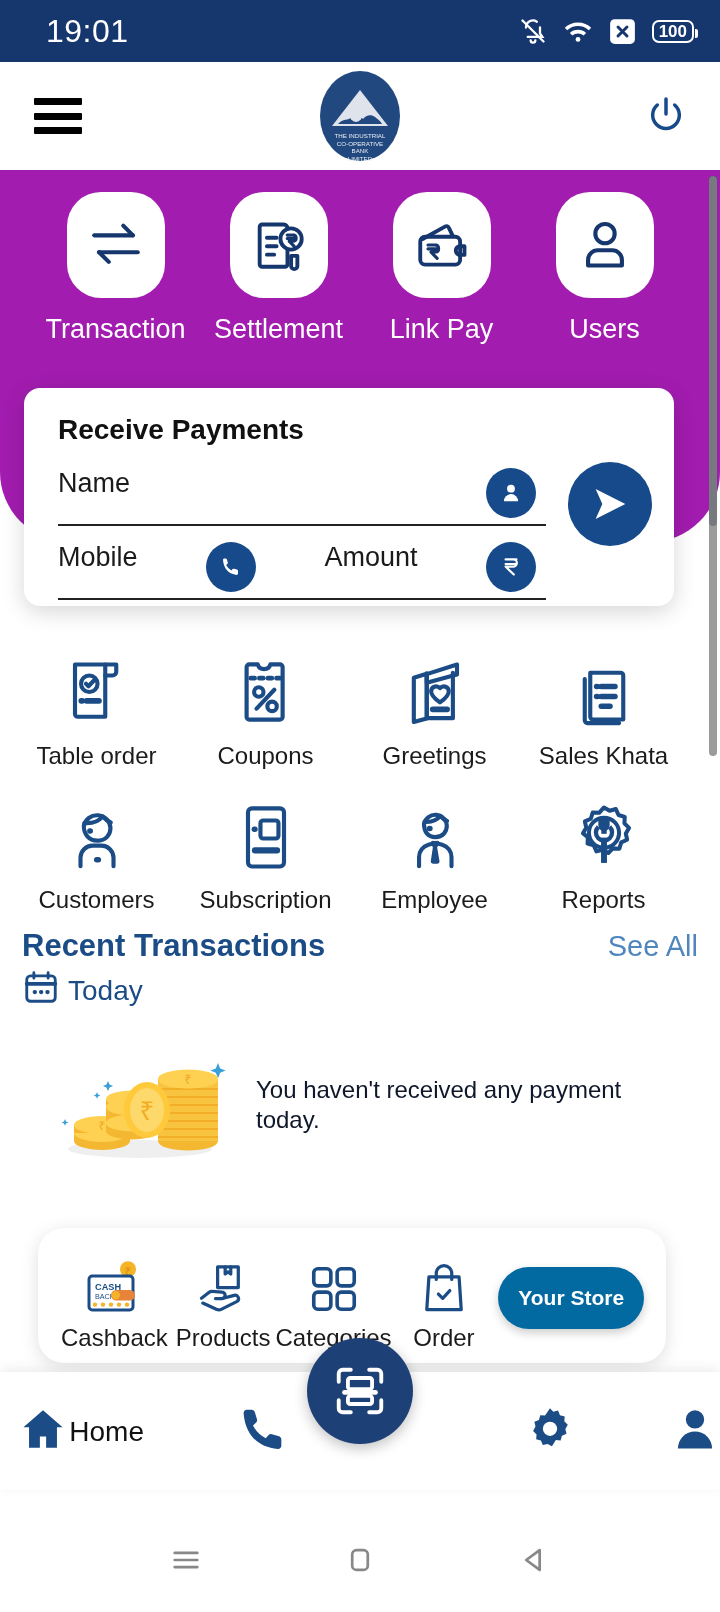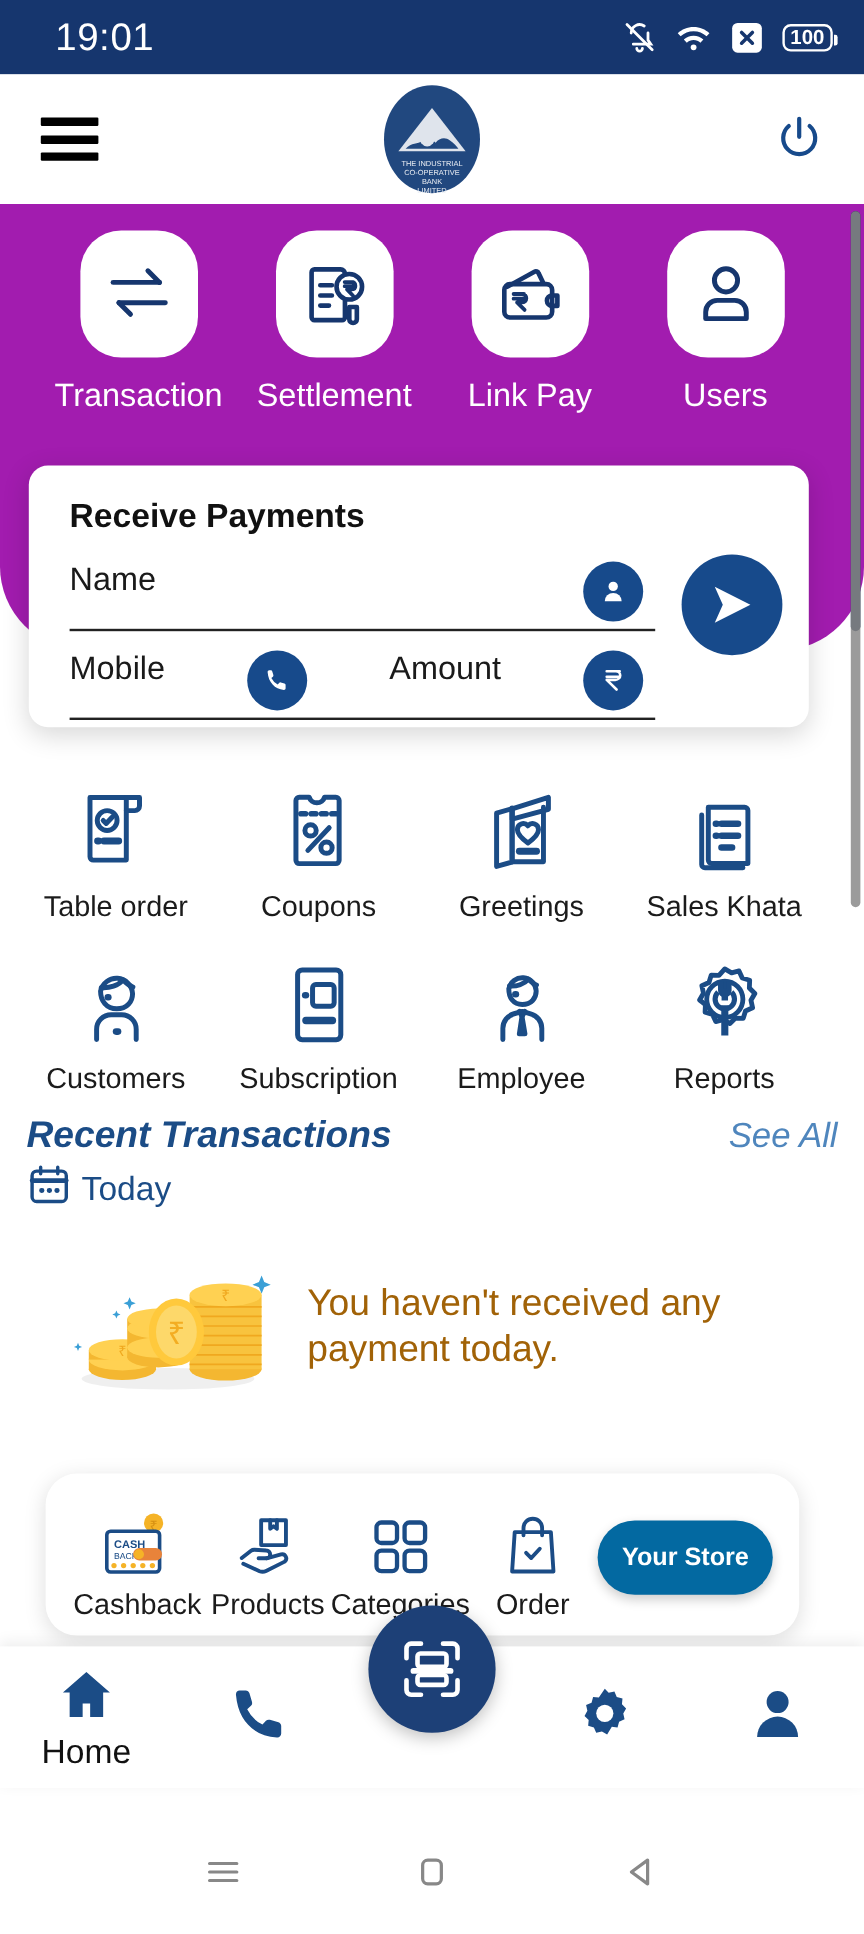--- a/index.html
+++ b/index.html
@@ -87,28 +87,28 @@
   .services {
     position:absolute; top:648px; left:0; width:700px;
     display:grid; grid-template-columns:repeat(4,1fr); row-gap:22px;
     padding:0 12px;
   }
   .svc { display:flex; flex-direction:column; align-items:center; cursor:pointer; }
   .svc-ic { height:88px; display:flex; align-items:center; justify-content:center; }
   .svc-lb { margin-top:6px; font-size:24px; color:#1b1b1b; }
 
   
-  .rt-head { position:absolute; top:928px; left:22px; width:676px; display:flex; align-items:baseline;font-style:italic;}
+  .rt-head { position:absolute; top:928px; left:22px; width:676px; display:flex; align-items:baseline;}
   .rt-title { font-size:31px; font-weight:700; color:#1b4c86; }
   .rt-seeall { margin-left:auto; font-size:29px; color:#4f86bd; cursor:pointer;}
   .rt-today { position:absolute; top:968px; left:22px; display:flex; align-items:center; gap:8px;}
   .rt-today span { font-size:28px; color:#1b4c86; }
 
   .empty { position:absolute; top:1045px; left:0; width:720px; display:flex; align-items:center; padding:0 40px;}
-  .empty-txt { font-size:31px; color:#a16207; line-height:1.22; margin-left:16px; }
+  .empty-txt { font-size:24px; color:#0f172a; line-height:1.22; margin-left:16px; }
 
   
   .store-card {
     position:absolute; top:1228px; left:38px; width:628px; height:135px;
     background:#fff; border-radius:26px;
     box-shadow:0 4px 18px rgba(0,0,0,.13);
     display:flex; align-items:center; padding:14px 22px 0 22px;
   }
   .store-item { width:112px; display:flex; flex-direction:column; align-items:center; cursor:pointer;}
   .store-ic { height:62px; display:flex; align-items:flex-end; justify-content:center;}
@@ -119,21 +119,21 @@
     display:flex; align-items:center; justify-content:center; cursor:pointer;
     box-shadow:0 4px 10px rgba(0,0,0,.2);
   }
 
   
   .bottomnav {
     position:absolute; top:1372px; left:0; width:720px; height:118px;
     background:#fff; box-shadow:0 -3px 12px rgba(0,0,0,.08);
     display:flex; align-items:center;
   }
-  .bn { flex:1; display:flex; flex-direction:column; align-items:center; cursor:pointer;}
+  .bn { flex:1; display:flex; align-items:center; cursor:pointer;justify-content:flex-end;}
   .bn-lb { font-size:28px; color:#111; margin-top:2px; }
   .fab {
     position:absolute; left:50%; transform:translateX(-50%);
     top:1338px; width:106px; height:106px; border-radius:50%;
     background:#1d4077; display:flex; align-items:center; justify-content:center;
     box-shadow:0 4px 14px rgba(0,0,0,.25); cursor:pointer; z-index:5;
   }
 
   
   .sysbar {

